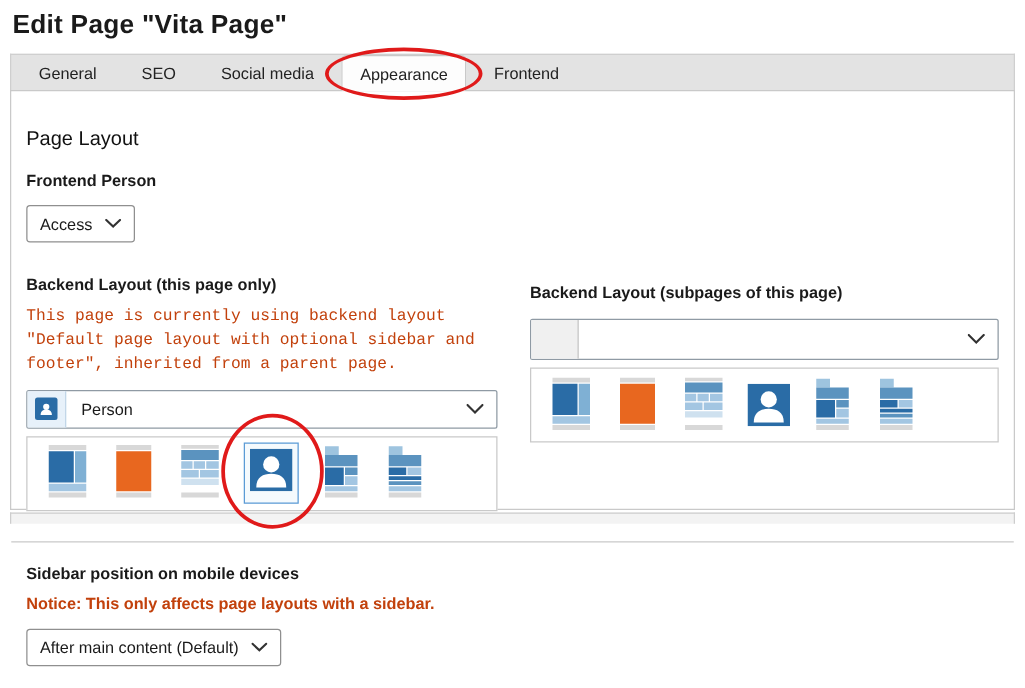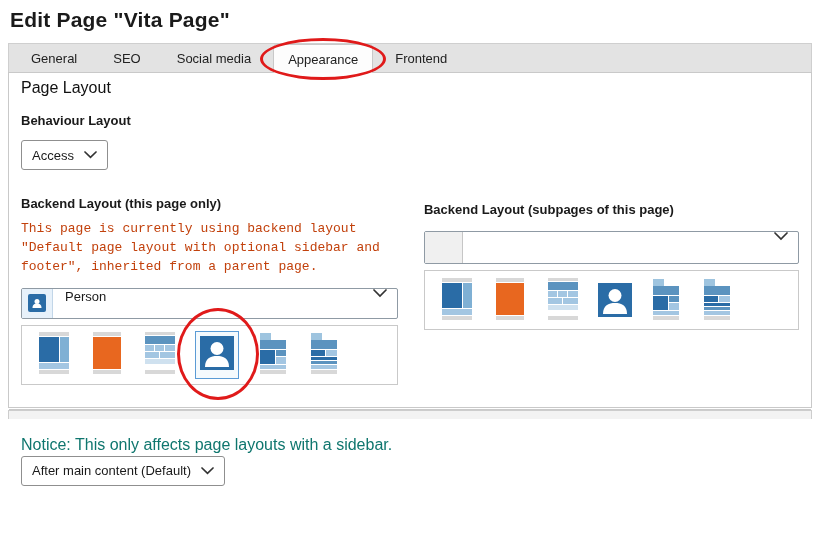--- a/index.html
+++ b/index.html
@@ -14,36 +14,36 @@
     border:1px solid #cfcfcf; border-bottom:none; height:29px; position:relative; }
   .tab { font-size:13px; color:#222; padding:12px 14px; display:flex; align-items:center;
     cursor:pointer; position:relative; margin-left:8px; }
   .tab.active { background:#fdfdfd; border:1px solid #c9c9c9; border-bottom:none;
     border-radius:4px 4px 0 0; margin-bottom:-1px; z-index:3;justify-content:flex-end; }
   .tab-ellipse { position:absolute; left:-14px; top:-7px; right:-14px; height:42px;
     border:3px solid #e01a1a; border-radius:50%; pointer-events:none; z-index:5; }
 
   
   .panel { margin:0 8px; background:#fff; border:1px solid #c9c9c9; height:336px;
-    padding:6px 12px 0 12px; position:relative; }
+    padding:30px 12px 0 12px; position:relative; }
   .section-title { font-size:16px; font-weight:400; color:#111; }
   .field-label { font-size:13px; font-weight:700; margin-top:16px; }
   .desc { font-size:13px; color:#c2410c; line-height:1.45; margin-top:9px; max-width:372px;font-family:Liberation Mono, monospace; }
 
   .selectbox { display:inline-flex; align-items:center; height:30px; background:#fff;
     border:1px solid #8f8f8f; border-radius:3px; font-size:13px; color:#1a1a1a;
     padding:0 10px; gap:10px; cursor:pointer; }
   .selectbox .chev { display:flex; align-items:center; }
 
   .cols { display:flex; gap:26px; margin-top:26px; }
   .col-left { width:380px; }
   .col-right { width:378px; }
 
   
-  .icon-select { display:flex; align-items:flex-start; height:31px; border:1px solid #8f9aa4;
+  .icon-select { display:flex; align-items:center; height:31px; border:1px solid #8f9aa4;
     border-radius:2px; margin-top:11px; background:#fff; cursor:pointer; }
   .icon-cell { width:31px; align-self:stretch; background:#e7f1fa; border-right:1px solid #c2d6e8;
     display:flex; align-items:center; justify-content:center; }
   .icon-cell.gray { width:38px; background:#f0f0f0; border-right:1px solid #c6c6c6; }
   .icon-select .val { flex:1; font-size:13px; padding-left:12px; }
   .icon-select .chev { padding-right:10px; display:flex; align-items:center; }
 
   .mini-person { width:18px; height:18px; background:#2a6ca6; border-radius:2px;
     display:flex; align-items:center; justify-content:center; }
 
@@ -52,22 +52,22 @@
     display:flex; align-items:center; gap:17px; padding:0 14px; position:relative; }
   .thumb { display:flex; align-items:center; justify-content:center; cursor:pointer; }
   .thumb-sel { position:relative; border:1px solid #5b9bd5; background:#f5fafd;
     padding:4px; cursor:pointer; }
   .thumb-ellipse { position:absolute; left:-19px; top:-24px; width:82px; height:92px;
     border:3px solid #e01a1a; border-radius:50%; pointer-events:none; z-index:6; }
 
   .divider { border-top:1px solid #c9c9c9; margin:24px -12px 0 -12px; }
 
   .mobile-sec { padding-top:17px; }
-  .notice { font-size:16px; color:#0f766e; margin-top:9px; }
-  .mobile-sec .selectbox { margin-top:2px; }
+  .notice { font-size:13px; color:#c2410c; margin-top:9px;font-weight:bold; }
+  .mobile-sec .selectbox { margin-top:13px; }
 
   .bottom-strip { margin:2px 8px 0 8px; height:9px; background:#f3f3f3;
     border:1px solid #cdcdcd; border-bottom:none; }
 </style>
 </head>
 <body>
 
 <div class="stage">
 
   <div class="page-title">Edit Page "Vita Page"</div>
@@ -80,21 +80,21 @@
       <span>Appearance</span>
       <span class="tab-ellipse"></span>
     </div>
     <div class="tab">Frontend</div>
   </div>
 
   <div class="panel">
 
     <div class="section-title">Page Layout</div>
 
-    <div class="field-label">Behaviour Layout</div>
+    <div class="field-label">Frontend Person</div>
     <div class="selectbox" style="margin-top:12px;">
       <span>Access</span>
       <span class="chev">
         <svg width="13" height="8" viewBox="0 0 13 8">
             <path d="M1 1 L6.5 6.3 L12 1" stroke="#333" stroke-width="1.7" fill="none" stroke-linecap="round"></path>
           </svg>
       </span>
     </div>
 
     <div class="cols">
@@ -257,20 +257,21 @@
                 <rect x="4" y="38" width="26" height="4" fill="#d8d8d8"></rect>
               </svg>
           </span>
         </div>
       </div>
     </div>
 
     <div class="divider"></div>
 
     <div class="mobile-sec">
+      <div class="field-label" style="margin-top:0;">Sidebar position on mobile devices</div>
       <div class="notice">Notice: This only affects page layouts with a sidebar.</div>
       <div class="selectbox">
         <span>After main content (Default)</span>
         <span class="chev">
           <svg width="13" height="8" viewBox="0 0 13 8">
               <path d="M1 1 L6.5 6.3 L12 1" stroke="#333" stroke-width="1.7" fill="none" stroke-linecap="round"></path>
             </svg>
         </span>
       </div>
     </div>

